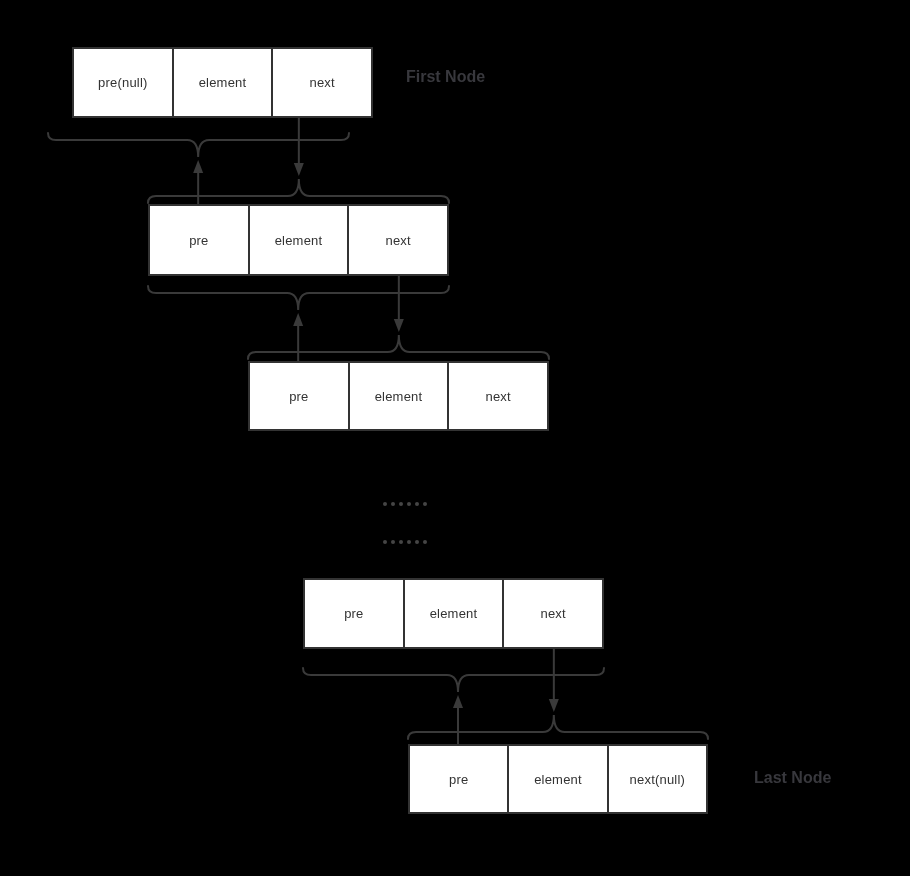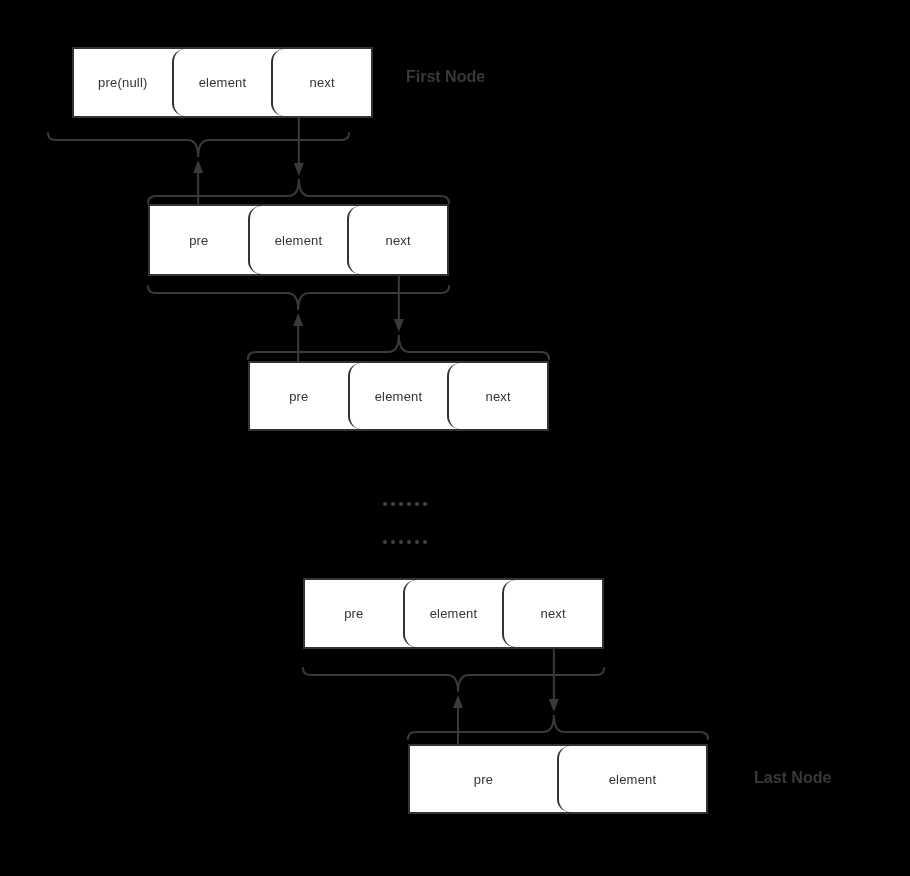--- a/index.html
+++ b/index.html
@@ -32,21 +32,20 @@
     display: flex;
     align-items: center;
     justify-content: center;
     font-size: 13px;
     letter-spacing: 0.2px;
     color: var(--celltext, #333);
     white-space: nowrap;
   }
   .cell + .cell {
     border-left: 2px solid var(--boxborder, #333);
-    border-radius: 13px;
   }
   .annotation {
     position: absolute;
     font-size: 16px;
     font-weight: bold;
     line-height: 1;
     color: var(--annotation, #38383d);
     white-space: nowrap;
     margin-left: 28px;
   }
@@ -109,18 +108,19 @@
 
   <div class="node" style="left: 303px; top: 578px; width: 301px; height: 71px;">
     <div class="cell">pre</div>
     <div class="cell">element</div>
     <div class="cell">next</div>
   </div>
 
   <div class="node" style="left: 408px; top: 744px; width: 300px; height: 70px;">
     <div class="cell">pre</div>
     <div class="cell">element</div>
+    <div class="cell">next(null)</div>
   </div>
 
   <div class="annotation" style="left: 378px; top: 69px;">First Node</div>
   <div class="annotation" style="left: 726px; top: 770px; text-align: center;">Last Node</div>
 
 </div>
 
 </body></html>

